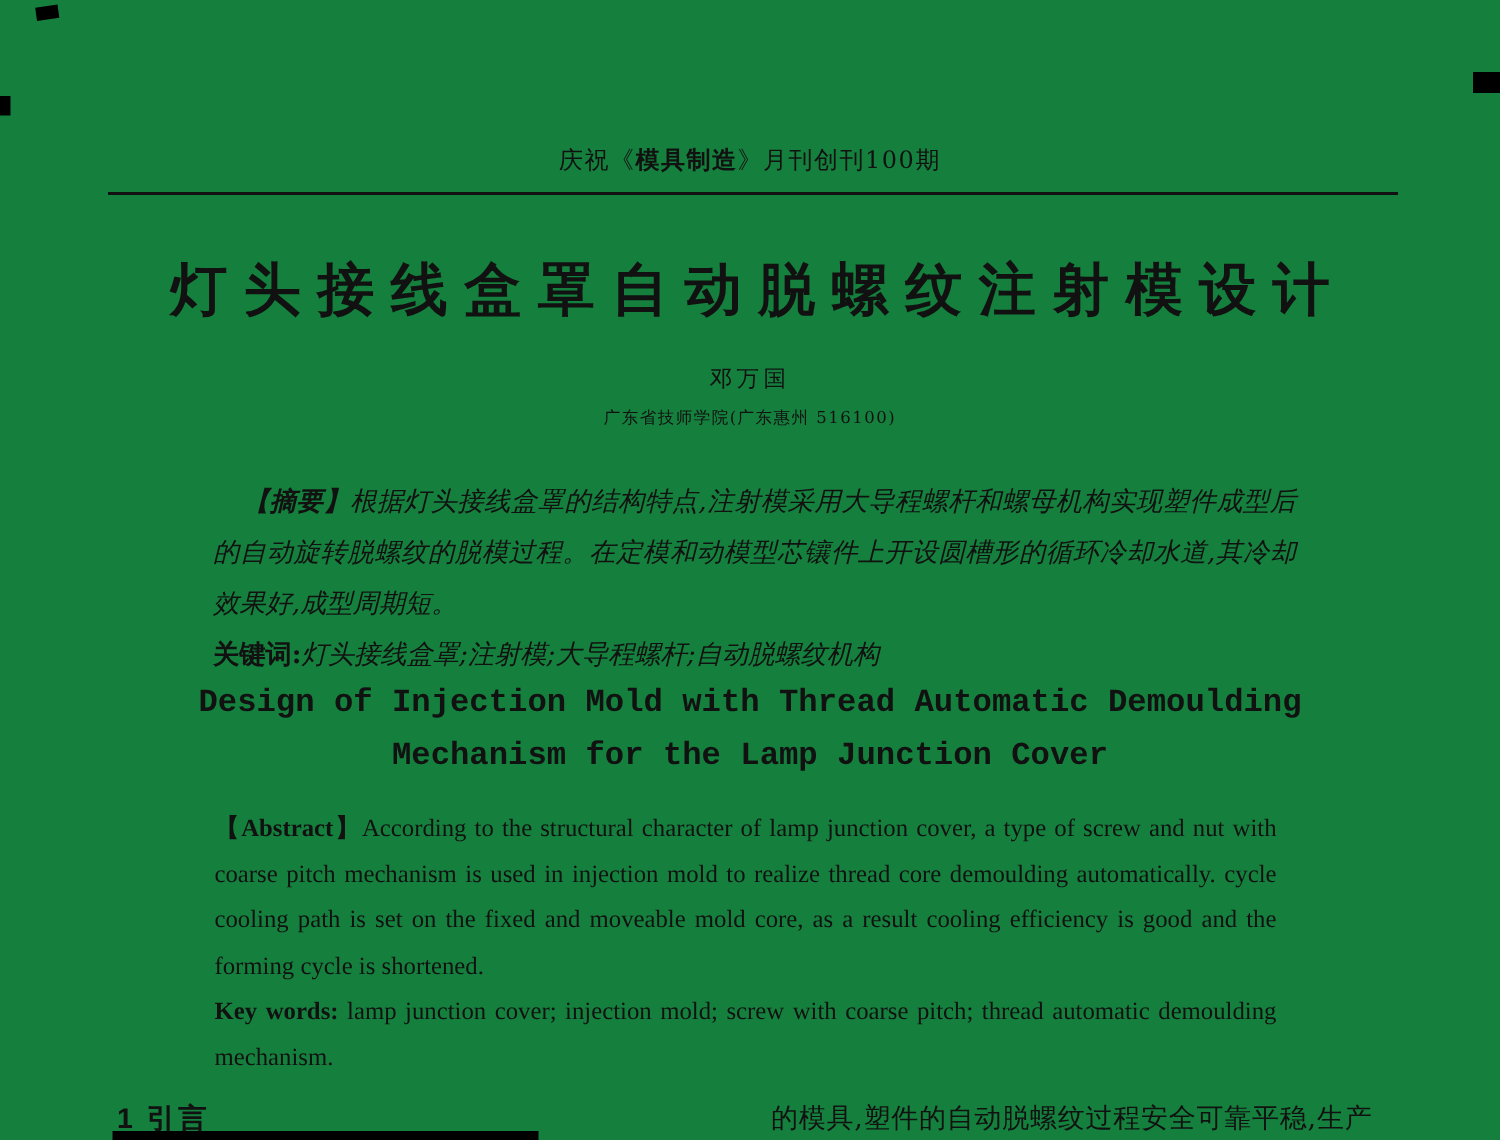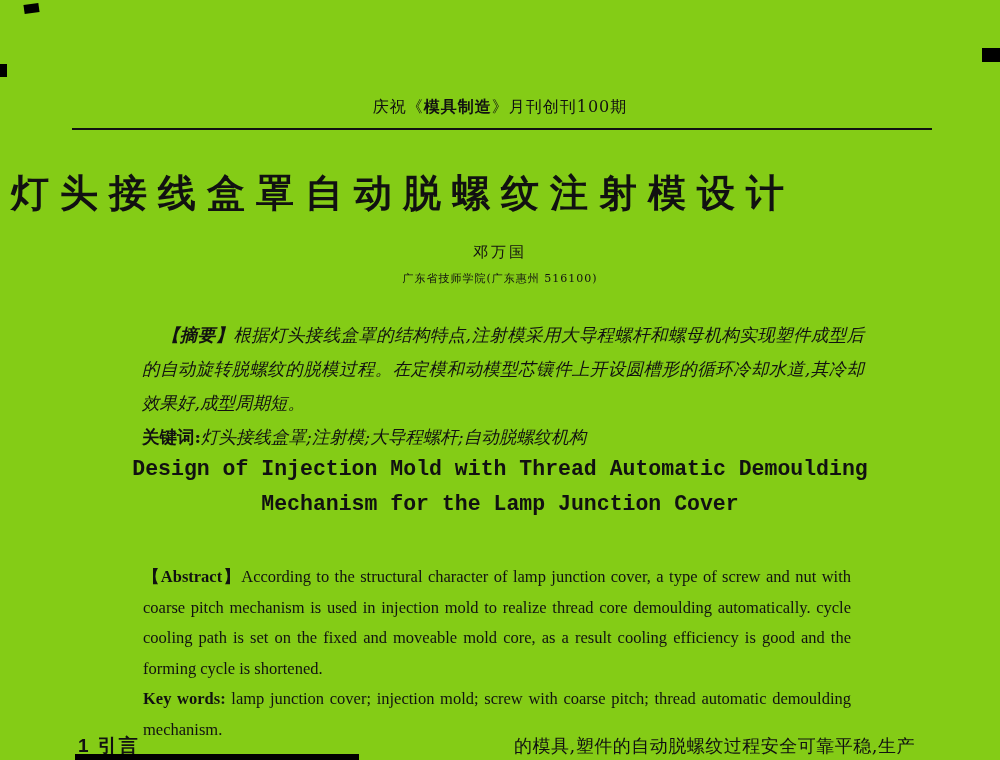--- a/index.html
+++ b/index.html
@@ -5,21 +5,21 @@
   * { margin: 0; padding: 0; box-sizing: border-box; }
   html, body { background: #ffffff; }
   body {
     width: 1000px; height: 760px;
     font-family: "DejaVu Serif", "Liberation Serif", serif;
     color: #111;
   }
   .page {
     position: relative;
     width: 1000px; height: 760px;
-    background: #84cc16;
+    background: #15803d;
     overflow: hidden;
   }
 
   
   .artifact { position: absolute; background: #000; }
   .art-top-left   { left: 24px;  top: 4px;  width: 15px; height: 9px;  transform: rotate(-8deg); }
   .art-right-edge { left: 982px; top: 48px; width: 18px; height: 14px; }
   .art-left-edge  { left: 0;     top: 64px; width: 7px;  height: 13px; }
 
   
@@ -29,21 +29,21 @@
   }
   .journal-line .jbold { font-weight: bold; }
   .header-rule {
     position: absolute; top: 128px; left: 72px;
     width: 860px; height: 2px; background: #111; border: none;
   }
 
   
   .title-cn {
     position: absolute; top: 168px; left: 0; width: 100%;
-    text-align: left;
+    text-align: center;
     font-family: "Liberation Sans", "DejaVu Sans", sans-serif;
     font-weight: bold; font-size: 38px; letter-spacing: 11px;
     text-indent: 11px; 
     white-space: nowrap;
   }
   .author {
     position: absolute; top: 243px; left: 0; width: 100%;
     text-align: center; font-size: 15px; letter-spacing: 3px;
   }
   .affiliation {
@@ -67,21 +67,20 @@
     text-align: center;
     font-family: Liberation Mono, monospace;
     font-weight: bold; font-size: 21.5px; line-height: 35px;
   }
 
   
   .en-block {
     position: absolute; top: 537px; left: 143px; width: 708px;
     font-size: 16.5px; line-height: 30.5px; text-align: justify;
     font-family: "Liberation Serif", "DejaVu Serif", serif;
-    margin-top: 25px;
   }
   .en-block .label-bold-en { font-weight: bold; }
   .keywords-en { margin-top: 0; }
 
   
   .section-heading {
     position: absolute; top: 733px; left: 78px;
     font-family: "Liberation Sans", "DejaVu Sans", sans-serif;
     font-weight: bold; font-size: 19px; letter-spacing: 2px;
   }

